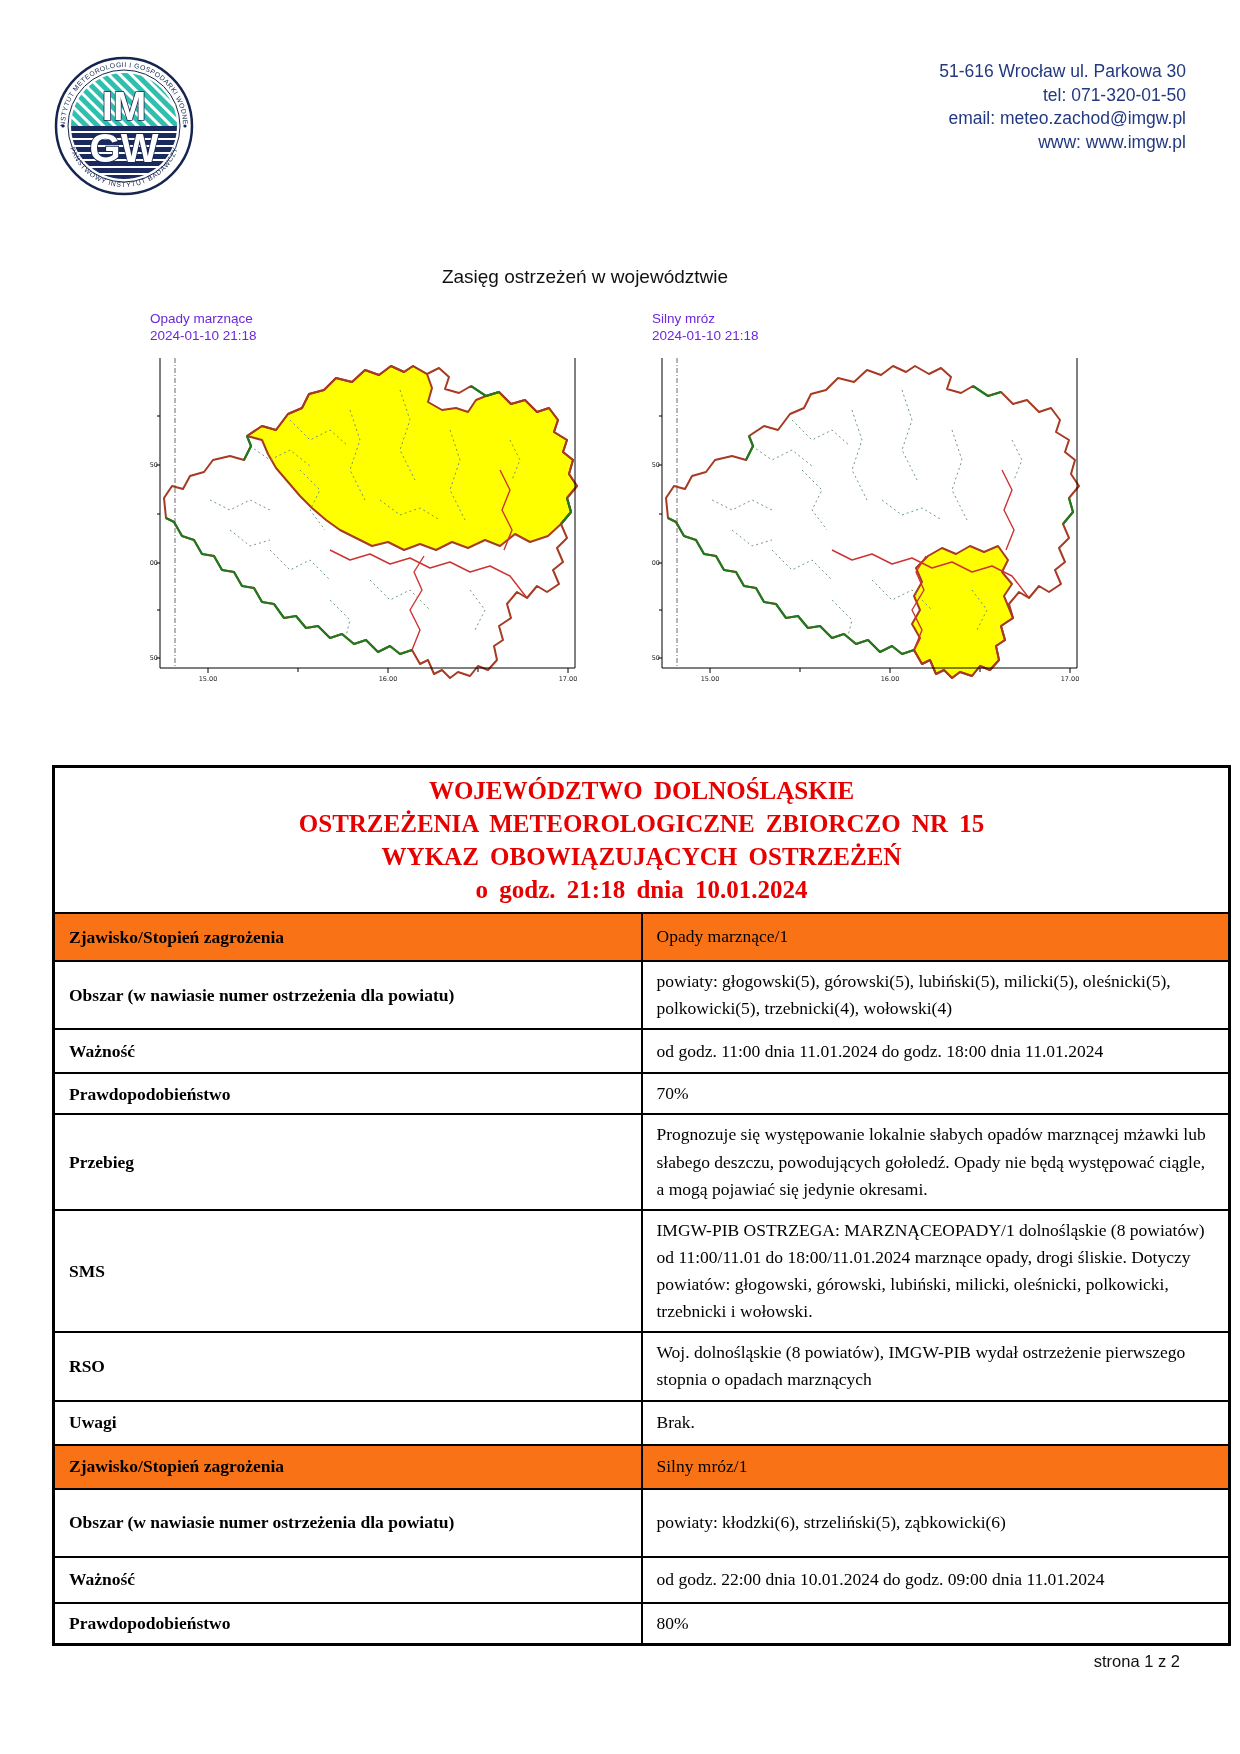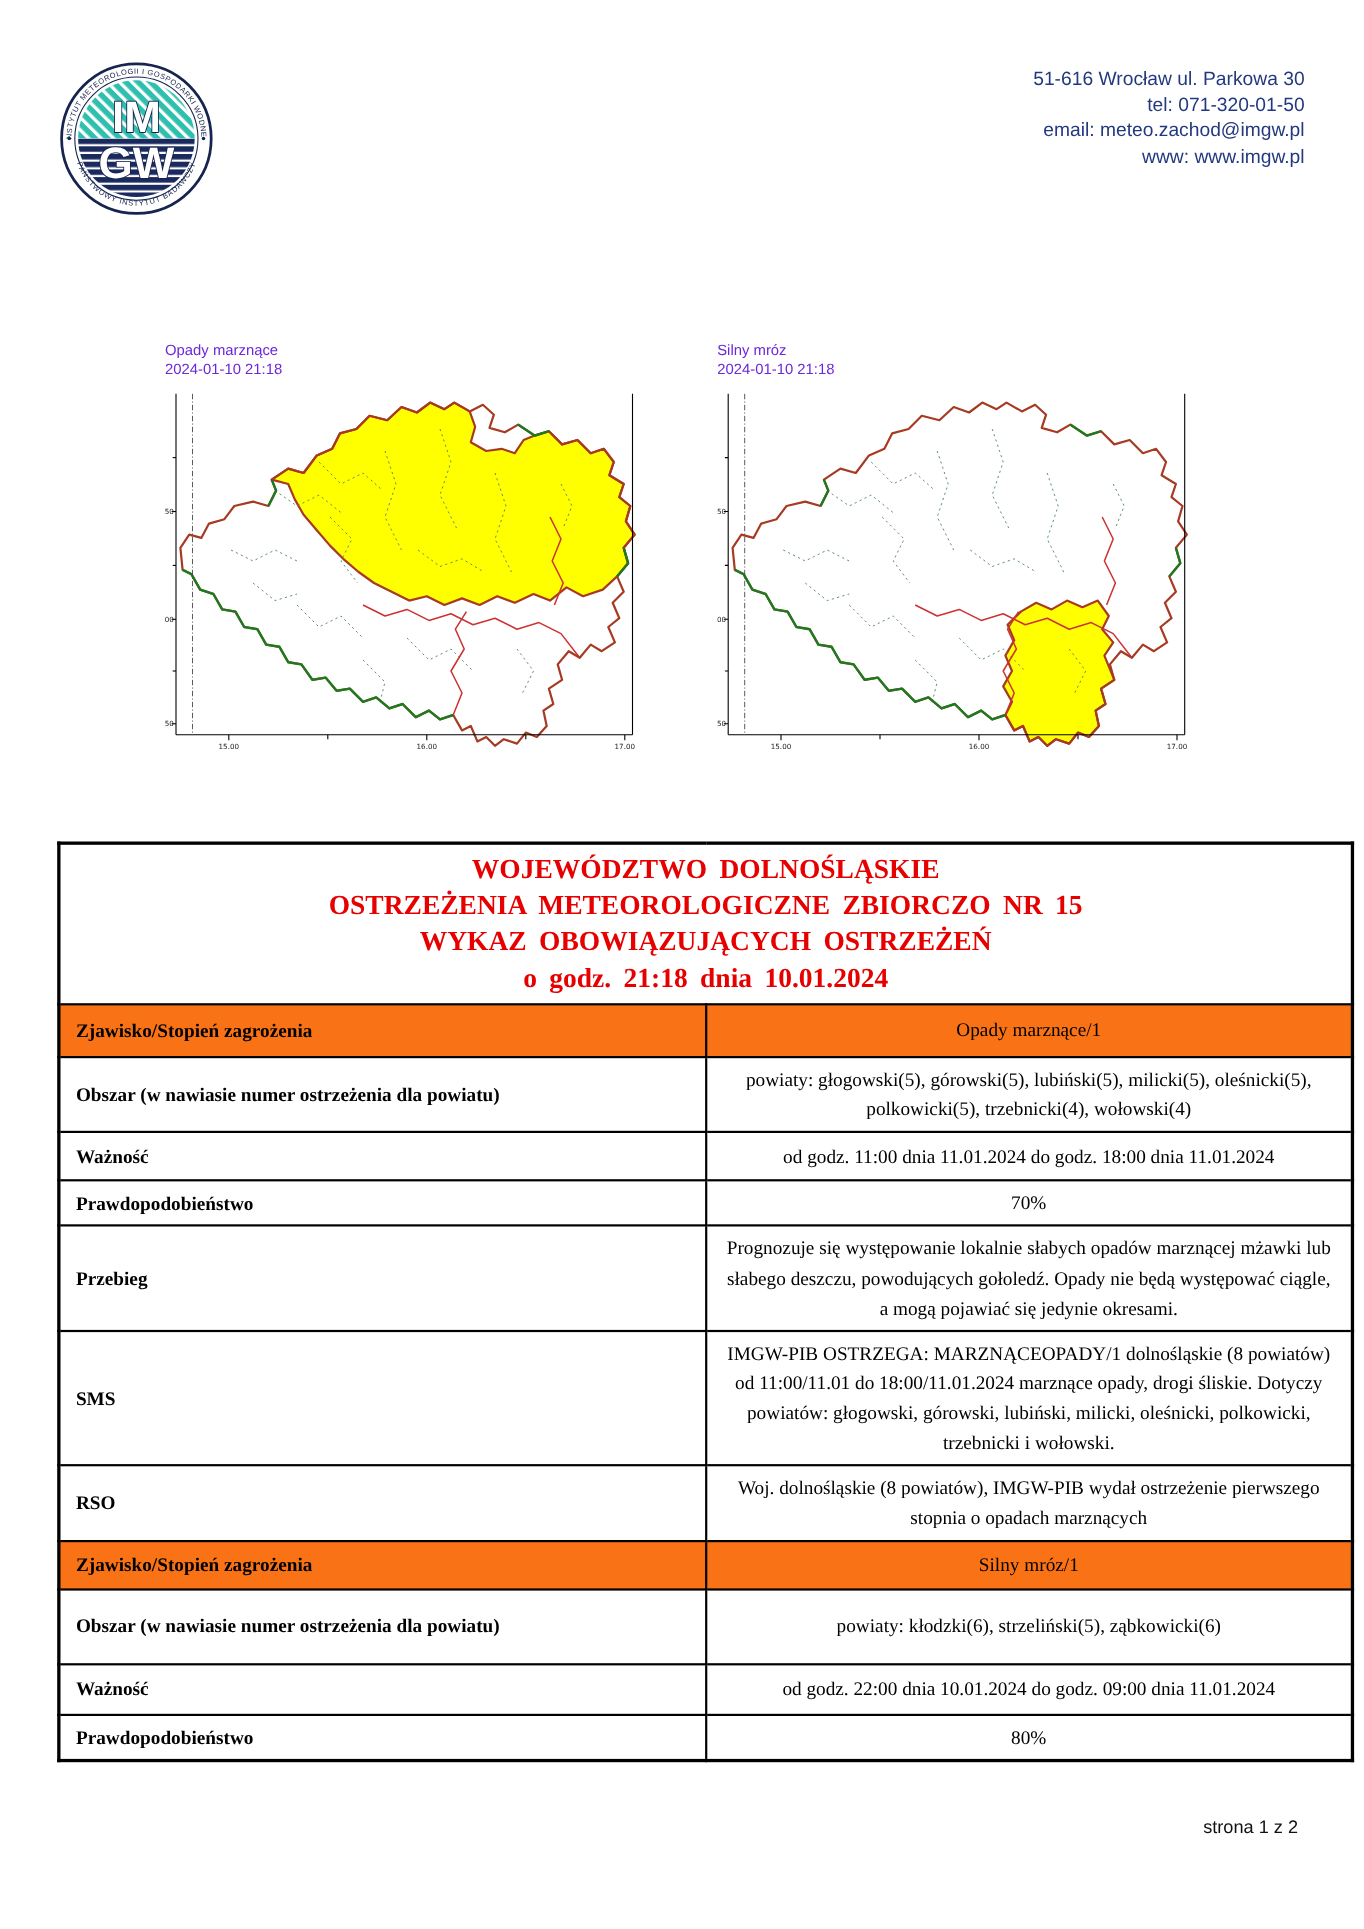--- a/index.html
+++ b/index.html
@@ -22,21 +22,21 @@
   .map-block.right{left:652px;}
   .map-caption{text-align:left;padding-right:112px;font-size:13.5px;line-height:17px;color:#6d28d9;}
   .map-svg{display:block;margin-top:6px;}
 
   
   .warn-table{position:absolute;left:52px;top:765px;width:1179px;border-collapse:collapse;
               font-family:"Liberation Serif",serif;font-size:17.5px;color:#000;
               border:3px solid #000;table-layout:fixed;}
   .warn-table td{border:2px solid #000;padding:6px 14px;vertical-align:middle;}
   .warn-table .label-cell{width:278px;font-weight:bold;line-height:1.4;}
-  .warn-table .value-cell{line-height:1.55;text-align:center;}
+  .warn-table .value-cell{line-height:1.55;}
   .title-cell{text-align:center;padding:14px 0 10px 0;}
   .title-line{color:#e60000;font-weight:bold;font-size:25px;line-height:33px;word-spacing:5px;}
   tr.hl td{background:#f97316;}
   .h38{height:38px}.h44{height:44px}.h46{height:46px}.h48{height:48px}.h60{height:60px}
   .h66{height:66px}.h68{height:68px}.h90{height:90px}.h98{height:98px}
 
   .footer{position:absolute;top:1652px;left:0;width:1180px;text-align:right;font-size:16.5px;color:#111;}
 
   
   .dashedline{fill:none;stroke:#5f8f6f;stroke-width:0.9;stroke-dasharray:2 3;}
@@ -134,20 +134,21 @@
     </svg>
   </div>
 
   <div class="header-text">
     <div>51-616 Wrocław ul. Parkowa 30</div>
     <div>tel: 071-320-01-50</div>
     <div>email: meteo.zachod@imgw.pl</div>
     <div>www: www.imgw.pl</div>
   </div>
 
+  <div class="section-title">Zasięg ostrzeżeń  w województwie</div>
 
   <div class="map-block left">
     <div class="map-caption">
       <div>Opady marznące</div>
       <div>2024-01-10 21:18</div>
     </div>
     <svg class="map-svg" width="430" height="340" viewBox="0 0 430 340">
       <path d="M112,90 97,86 112,76 126,80 138,64 152,58 159,44 174,40 186,28 202,32 215,20 229,25 241,16 254,22 263,16 277,24 282,38 278,52 292,60 306,58 318,62 326,50 336,46 349,42 361,54 375,50 387,62 399,58 408,70 404,82 417,90 413,102 423,110 419,124 427,136 417,148 421,162 411,174 398,186 380,192 365,184 350,196 335,190 318,198 302,192 286,200 270,194 254,200 238,192 222,196 206,188 190,180 176,170 162,158 150,146 138,132 126,118 118,104 Z" fill="#ffff00" stroke="#a63a22" stroke-width="2" stroke-linejoin="round"></path>
       <use href="#geo-base"></use>
       <use href="#geo-axes"></use>
@@ -197,20 +198,24 @@
         <td class="value-cell">Prognozuje się występowanie lokalnie słabych opadów marznącej mżawki lub słabego deszczu, powodujących gołoledź.  Opady nie będą występować ciągle, a mogą pojawiać się jedynie okresami.</td>
       </tr>
       <tr class="h98">
         <td class="label-cell">SMS</td>
         <td class="value-cell">IMGW-PIB OSTRZEGA: MARZNĄCEOPADY/1 dolnośląskie  (8 powiatów) od 11:00/11.01 do 18:00/11.01.2024 marznące opady, drogi śliskie.  Dotyczy powiatów: głogowski, górowski, lubiński, milicki, oleśnicki,  polkowicki, trzebnicki i wołowski.</td>
       </tr>
       <tr class="h60">
         <td class="label-cell">RSO</td>
         <td class="value-cell">Woj. dolnośląskie  (8 powiatów), IMGW-PIB wydał ostrzeżenie pierwszego stopnia o opadach marznących</td>
       </tr>
+      <tr class="h44">
+        <td class="label-cell">Uwagi</td>
+        <td class="value-cell">Brak.</td>
+      </tr>
       <tr class="hl h44">
         <td class="label-cell">Zjawisko/Stopień zagrożenia</td>
         <td class="value-cell">Silny mróz/1</td>
       </tr>
       <tr class="h68">
         <td class="label-cell">Obszar (w nawiasie numer ostrzeżenia dla powiatu)</td>
         <td class="value-cell">powiaty: kłodzki(6), strzeliński(5), ząbkowicki(6)</td>
       </tr>
       <tr class="h46">
         <td class="label-cell">Ważność</td>

